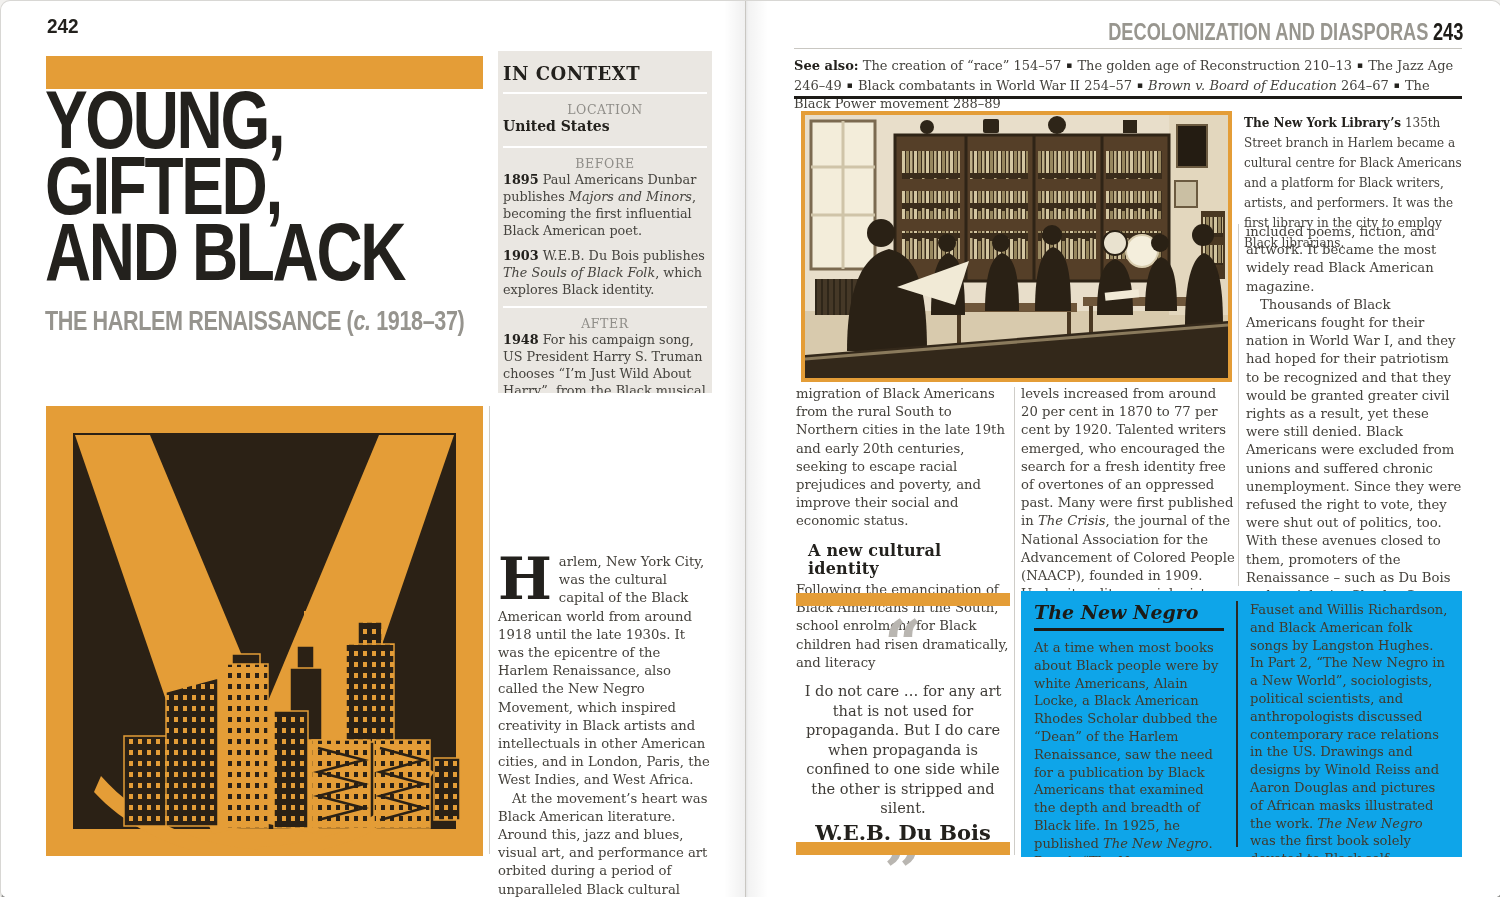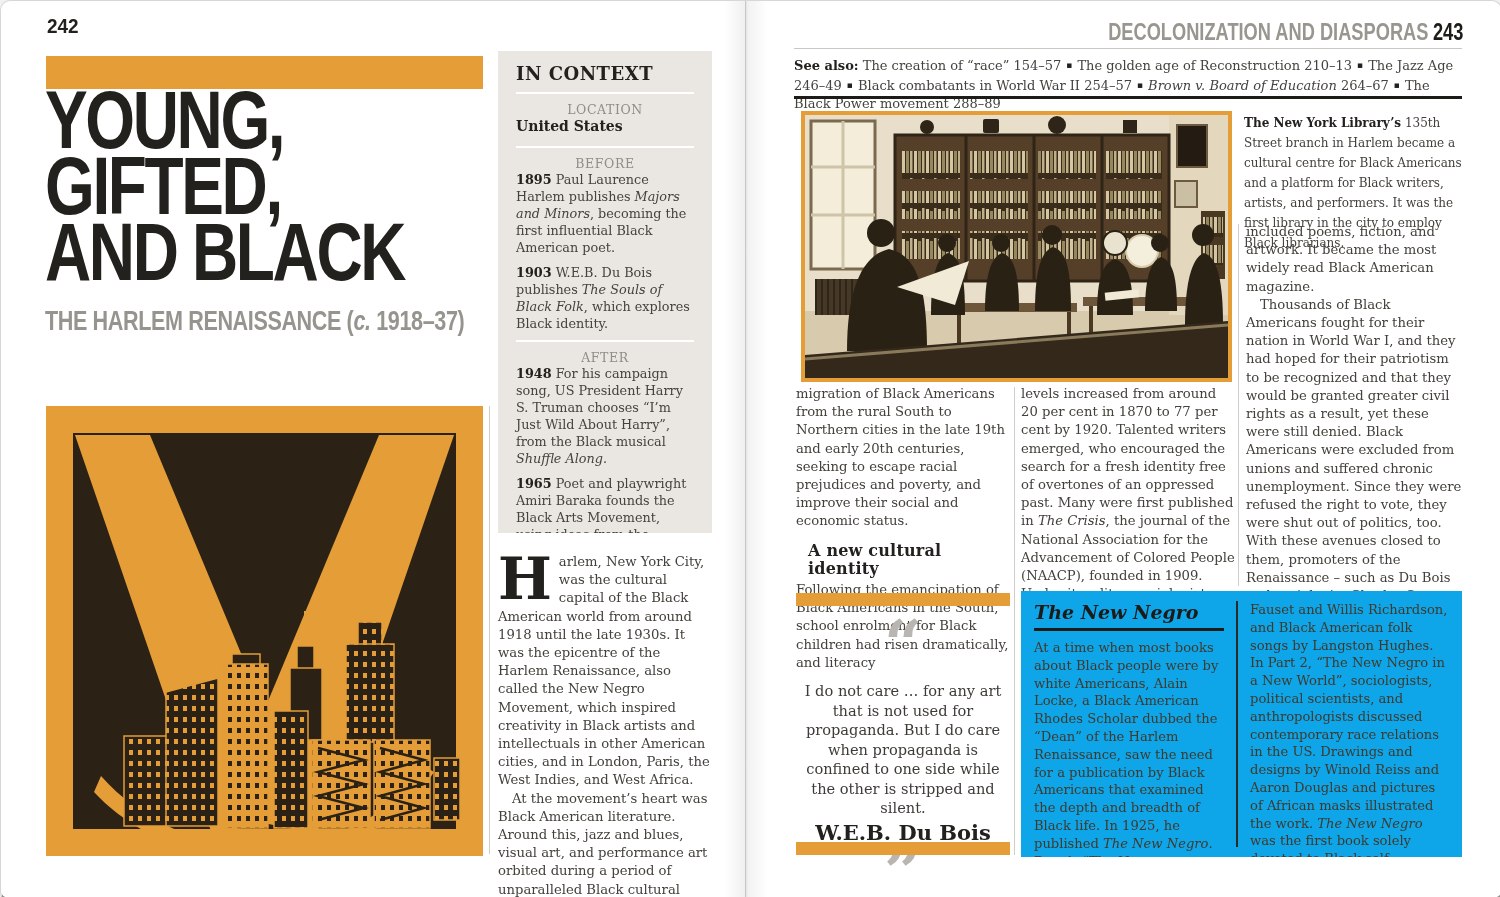--- a/index.html
+++ b/index.html
@@ -32,22 +32,22 @@
   #lp-title { left:44px; top:86px; }
   #lp-title .line { display:block; font-family:"Liberation Sans", sans-serif; font-weight:bold;
     font-size:82px; line-height:66px; color:#23211d; letter-spacing:-3px;
     transform:scaleX(0.78); transform-origin:0 0; white-space:nowrap; }
   #lp-subtitle { left:44px; top:305px; font-size:27px; color:#96948e; letter-spacing:-0.5px;
     transform:scaleX(0.8); transform-origin:0 0; }
   #lp-illustration { left:45px; top:405px; width:437px; height:450px; }
   #lp-colrule { left:488px; top:405px; height:448px; }
 
   
-  #icx { left:497px; top:50px; width:214px; height:482px; background:#EAE7E2;
-    box-sizing:border-box; padding:12px 18px 10px; overflow:hidden; }
+  #icx { left:497px; top:50px; width:214px; height:342px; background:#EAE7E2;
+    box-sizing:border-box; padding:12px 5px 10px; overflow:hidden; }
   .icx-title { font-size:18px; font-weight:bold; color:#23211d; letter-spacing:0.5px; margin:0; }
   .icx-rule { border:0; border-top:2px solid #ffffff; margin:8px 0; }
   .icx-label { font-size:12.5px; color:#8f8d88; letter-spacing:0.6px; margin:0;text-align:center; }
   .icx-loc { font-size:14px; font-weight:bold; color:#23211d; margin:1px 0 12px; }
   .icx-event { font-size:12.8px; line-height:17px; color:#45433e; margin:0 0 8px; }
   .icx-event b { color:#23211d; }
 
   
   #lp-intro { left:497px; top:552px; width:214px; }
   .dropcap { float:left; font-weight:bold; font-size:57px; line-height:45px;
@@ -160,21 +160,21 @@
 
   <div class="abs colrule" id="lp-colrule"></div>
 
   <div class="abs" id="icx">
     <p class="icx-title">IN CONTEXT</p>
     <hr class="icx-rule">
     <p class="icx-label">LOCATION</p>
     <p class="icx-loc">United States</p>
     <hr class="icx-rule">
     <p class="icx-label">BEFORE</p>
-    <p class="icx-event"><b>1895</b><span> Paul Laurence Harlem publishes </span><i>Majors and Minors</i><span>, becoming the first influential Black American poet.</span></p>
+    <p class="icx-event"><b>1895</b><span> Paul Americans Dunbar publishes </span><i>Majors and Minors</i><span>, becoming the first influential Black American poet.</span></p>
     <p class="icx-event"><b>1903</b><span> W.E.B. Du Bois publishes </span><i>The Souls of Black Folk</i><span>, which explores Black identity.</span></p>
     <hr class="icx-rule">
     <p class="icx-label">AFTER</p>
     <p class="icx-event"><b>1948</b><span> For his campaign song, US President Harry S. Truman chooses “I’m Just Wild About Harry”, from the Black musical </span><i>Shuffle Along</i><span>.</span></p>
     <p class="icx-event"><b>1965</b><span> Poet and playwright Amiri Baraka founds the Black Arts Movement, using ideas from the Harlem Renaissance.</span></p>
 
   </div>
 
   <div class="abs bodytext" id="lp-intro">
     <p><span class="dropcap">H</span><span>arlem, New York City, was the cultural capital of the Black American world from around 1918 until the late 1930s. It was the epicentre of the Harlem Renaissance, also called the New Negro Movement, which inspired creativity in Black artists and intellectuals in other American cities, and in London, Paris, the West Indies, and West Africa.</span></p>

